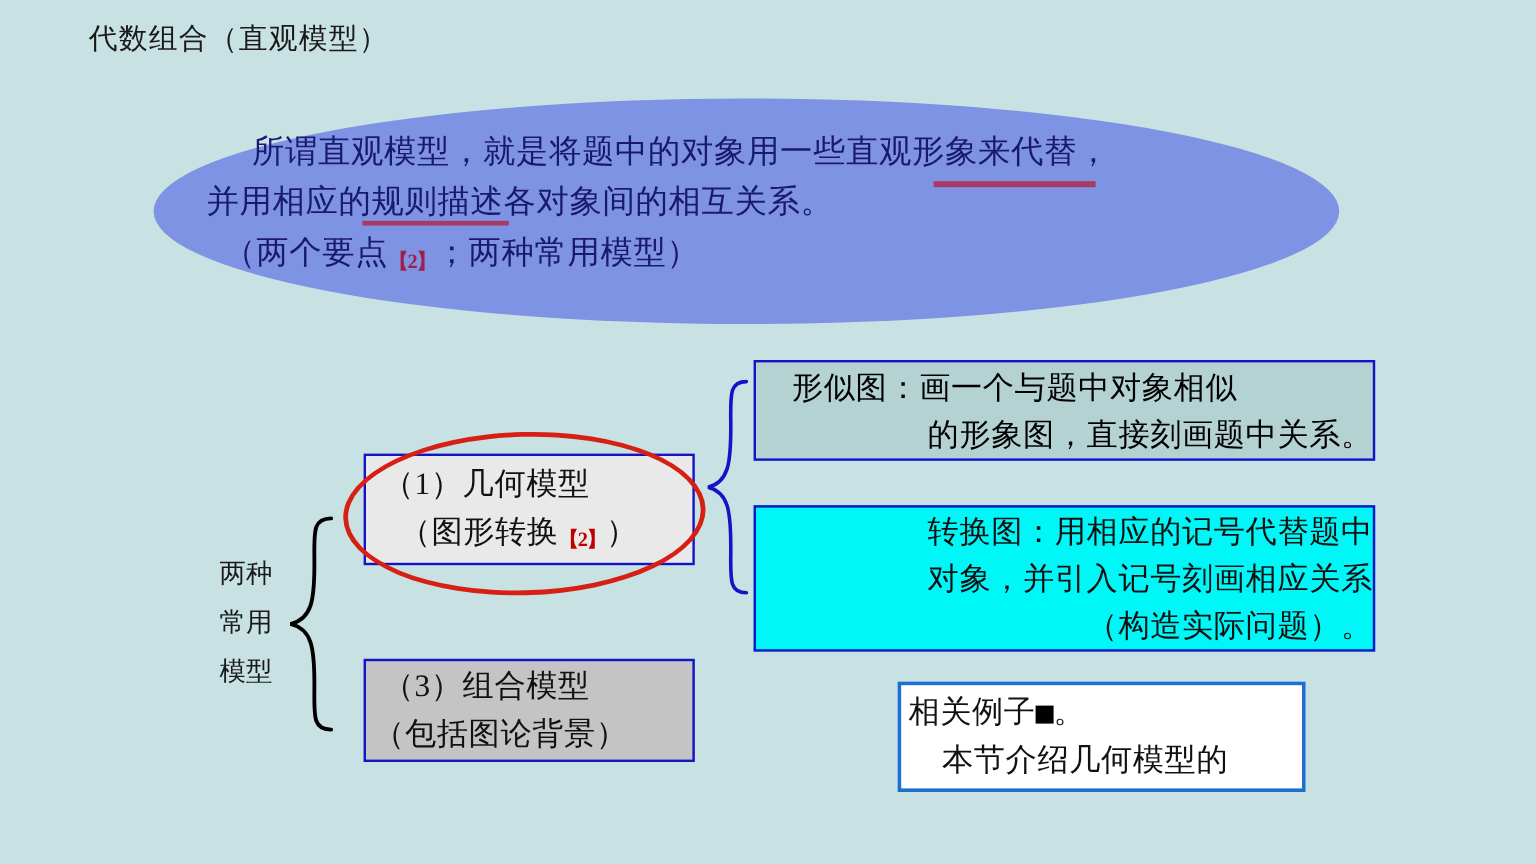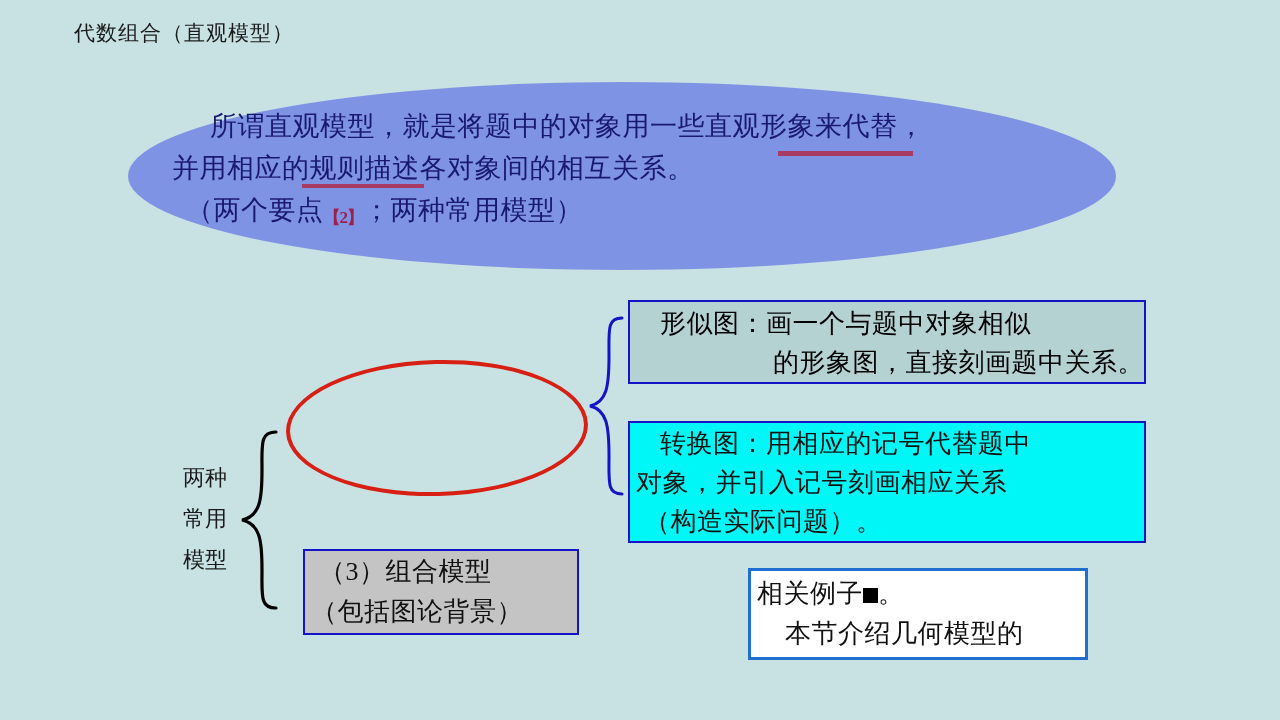--- a/index.html
+++ b/index.html
@@ -18,21 +18,21 @@
     width: 1280px;
     height: 720px;
     background: #c8e1e2;
   }
 
   
   #title {
     position: absolute;
     left: 74px;
     top: 14px;
-    font-size: 21px;
+    font-size: 24px;
     line-height: 38px;
     color: #1a1a1a;
     letter-spacing: 1px;
     white-space: nowrap;
   }
 
   
   #ellipse {
     position: absolute;
     left: 128px;
@@ -189,20 +189,21 @@
     top: 421px;
     width: 518px;
     height: 122px;
     border: 2px solid #1313c8;
     background: #00f7f7;
     color: #111111;
     font-size: 26px;
     line-height: 39px;
     padding-top: 1px;
     letter-spacing: 0.5px;
+    text-align: right;
   }
   #box-convert .ln { display: block; white-space: nowrap; }
   #box-convert .ln1 { text-indent: 30px; }
   #box-convert .ln2 { text-indent: 6px; }
   #box-convert .ln3 { text-indent: 14px; }
 
   #box-note {
     position: absolute;
     box-sizing: border-box;
     left: 748px;
@@ -246,20 +247,24 @@
 
   <div id="left-label">
     <span>两种</span>
     <span>常用</span>
     <span>模型</span>
   </div>
   <svg id="black-brace" viewBox="0 0 44 180" preserveAspectRatio="none">
     <path d="M38 2 C22 2 24 14 24 40 C24 70 22 86 4 90 C22 94 24 110 24 140 C24 166 22 178 38 178" fill="none" stroke="#000000" stroke-width="3.2" stroke-linecap="round"></path>
   </svg>
 
+  <div id="box-geo" class="nodebox">
+    <span class="ln ln1">（1）几何模型</span>
+    <span class="ln ln2"><span>（图形转换</span><span class="mark2red">【2】</span><span>）</span></span>
+  </div>
   <div id="red-ellipse"></div>
 
   <div id="box-comb" class="nodebox">
     <span class="ln ln1">（3）组合模型</span>
     <span class="ln ln2">（包括图论背景）</span>
   </div>
 
   <svg id="blue-brace" viewBox="0 0 42 180" preserveAspectRatio="none">
     <path d="M36 2 C21 2 23 14 23 40 C23 70 21 86 4 90 C21 94 23 110 23 140 C23 166 21 178 36 178" fill="none" stroke="#1313c8" stroke-width="3" stroke-linecap="round"></path>
   </svg>

